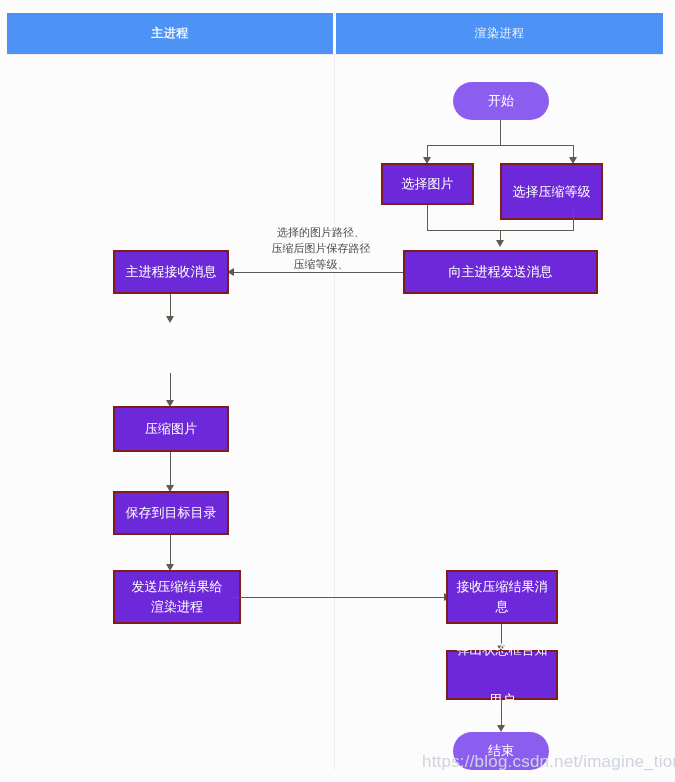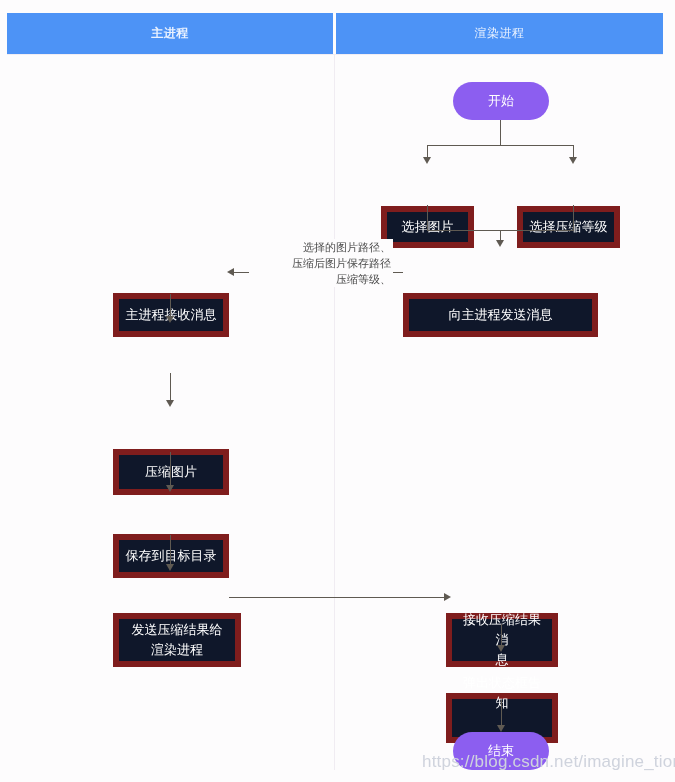--- a/index.html
+++ b/index.html
@@ -57,23 +57,22 @@
     display: flex;
     align-items: center;
     justify-content: center;
     text-align: center;
     color: #ffffff;
     font-size: 13px;
     line-height: 20px;
     padding: 2px 6px;
   }
   .node.process {
-    background: #0f172a;
-    border: 6px solid #7f1d1d;
-    margin-top: 43px;
+    background: #6d28d9;
+    border: 2px solid #7f1d1d;
   }
   .node.terminator {
     background: #8c5ef0;
     border-radius: 22px;
     font-size: 13px;
   }
 
   
   .edge {
     position: absolute;
@@ -141,34 +140,34 @@
 
   <div class="edge v" style="left:500px; top:120px; height:25px;"></div>
   <div class="edge h" style="left:427px; top:145px; width:147px;"></div>
   <div class="edge v" style="left:427px; top:145px; height:14px;"></div>
   <div class="edge v" style="left:573px; top:145px; height:14px;"></div>
   <div class="arrow down" style="left:423px; top:157px;"></div>
   <div class="arrow down" style="left:569px; top:157px;"></div>
 
   <div class="node process" style="left:381px; top:163px; width:93px; height:42px;">选择图片</div>
 
-  <div class="node process" style="left:517px; top:163px; width:103px; height:42px;">选择压缩等级</div>
+  <div class="node process" style="left:500px; top:163px; width:103px; height:57px;">选择压缩等级</div>
 
   <div class="edge v" style="left:427px; top:205px; height:25px;"></div>
   <div class="edge v" style="left:573px; top:205px; height:25px;"></div>
   <div class="edge h" style="left:427px; top:230px; width:147px;"></div>
   <div class="edge v" style="left:500px; top:230px; height:12px;"></div>
   <div class="arrow down" style="left:496px; top:240px;"></div>
 
   <div class="node process" style="left:403px; top:250px; width:195px; height:44px;">向主进程发送消息</div>
 
   <div class="edge h" style="left:229px; top:272px; width:174px;"></div>
   <div class="arrow left" style="left:227px; top:268px;"></div>
 
-  <div class="edge-label" style="left:249px; top:239px; width:140px;text-align:right;">
+  <div class="edge-label" style="left:249px; top:224px; width:140px;">
     <div>选择的图片路径、</div>
     <div>压缩后图片保存路径</div>
     <div>压缩等级、</div>
   </div>
 
   <div class="node process" style="left:113px; top:250px; width:116px; height:44px;">主进程接收消息</div>
 
   <div class="edge v" style="left:170px; top:294px; height:24px;"></div>
   <div class="arrow down" style="left:166px; top:316px;"></div>
 

